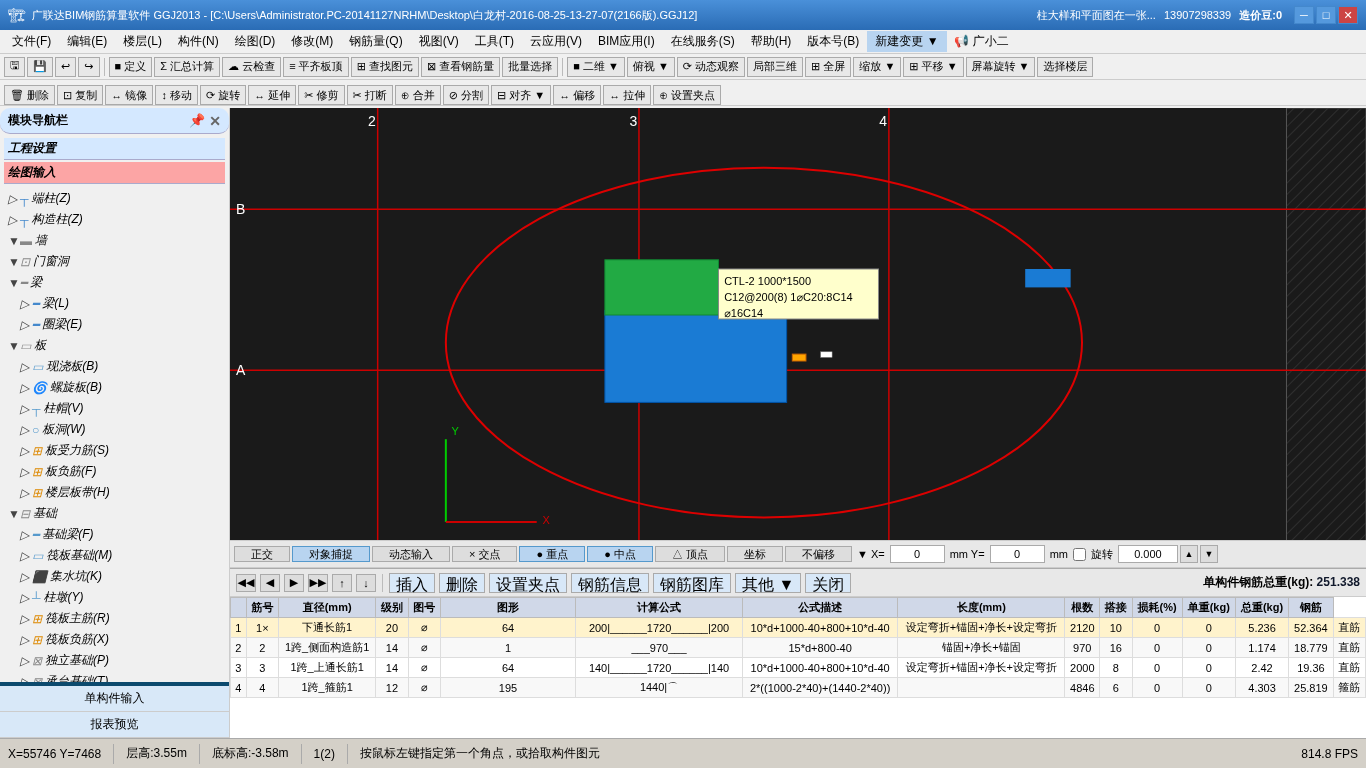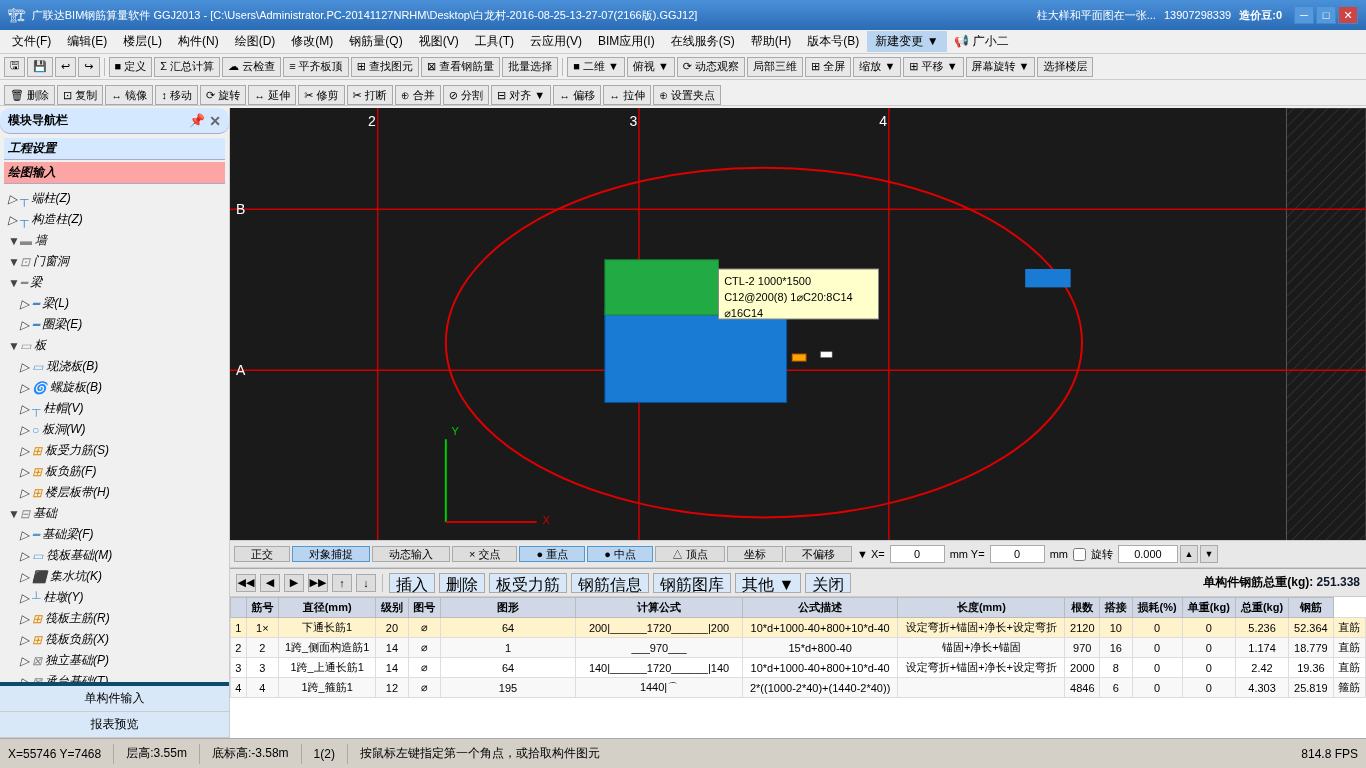--- a/index.html
+++ b/index.html
@@ -666,21 +666,21 @@
   <div id="nav-row">
     <button class="nav-btn">◀◀</button>
     <button class="nav-btn">◀</button>
     <button class="nav-btn">▶</button>
     <button class="nav-btn">▶▶</button>
     <button class="nav-btn">↑</button>
     <button class="nav-btn">↓</button>
     <div class="tb-sep"></div>
     <button class="table-tb-btn">插入</button>
     <button class="table-tb-btn">删除</button>
-    <button class="table-tb-btn">板受力筋</button>
+    <button class="table-tb-btn">设置夹点</button>
     <button class="table-tb-btn">钢筋信息</button>
     <button class="table-tb-btn">钢筋图库</button>
     <button class="table-tb-btn">其他 ▼</button>
     <button class="table-tb-btn">关闭</button>
     <span class="total-weight">
       <span>单构件钢筋总重(kg):</span>
       <span style="color:#0f172a; font-weight:bold;">251.338</span>
     </span>
   </div>
 

